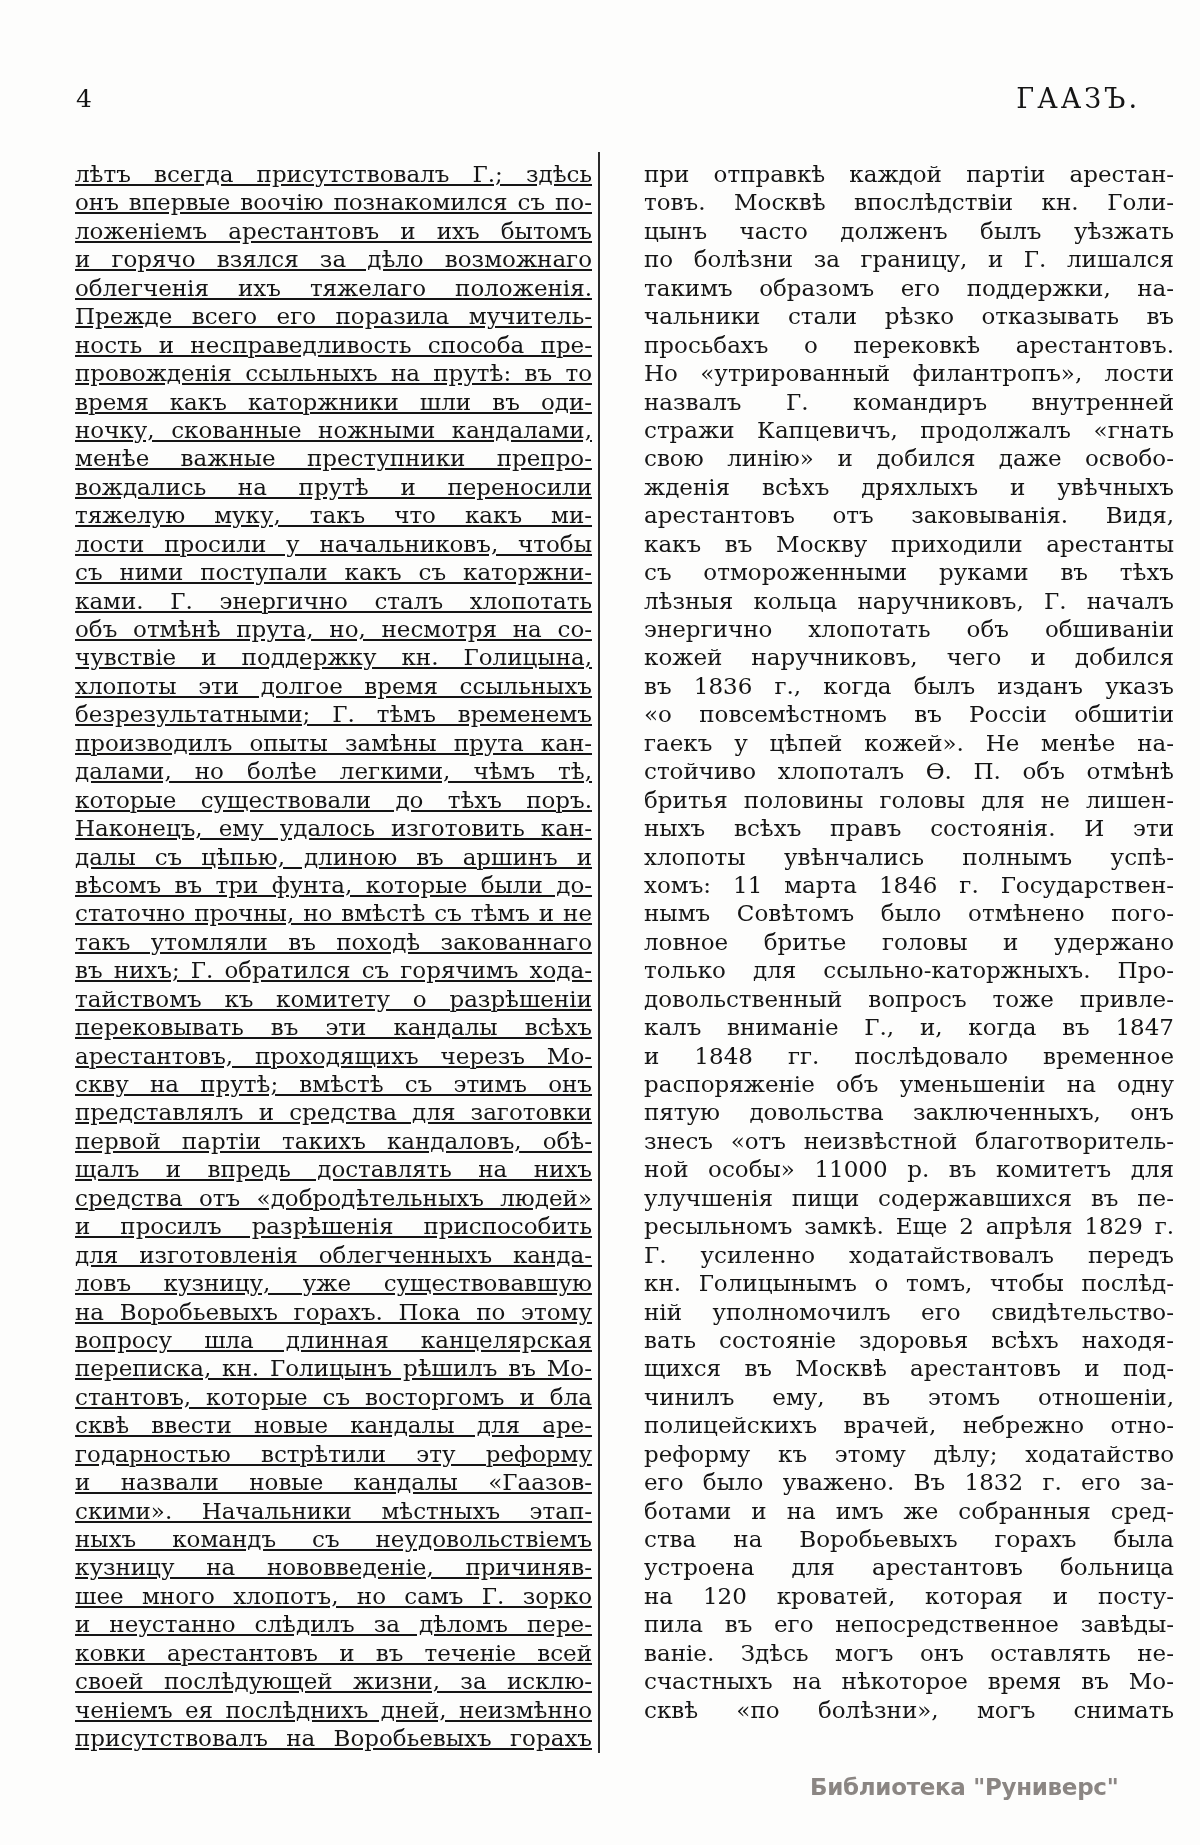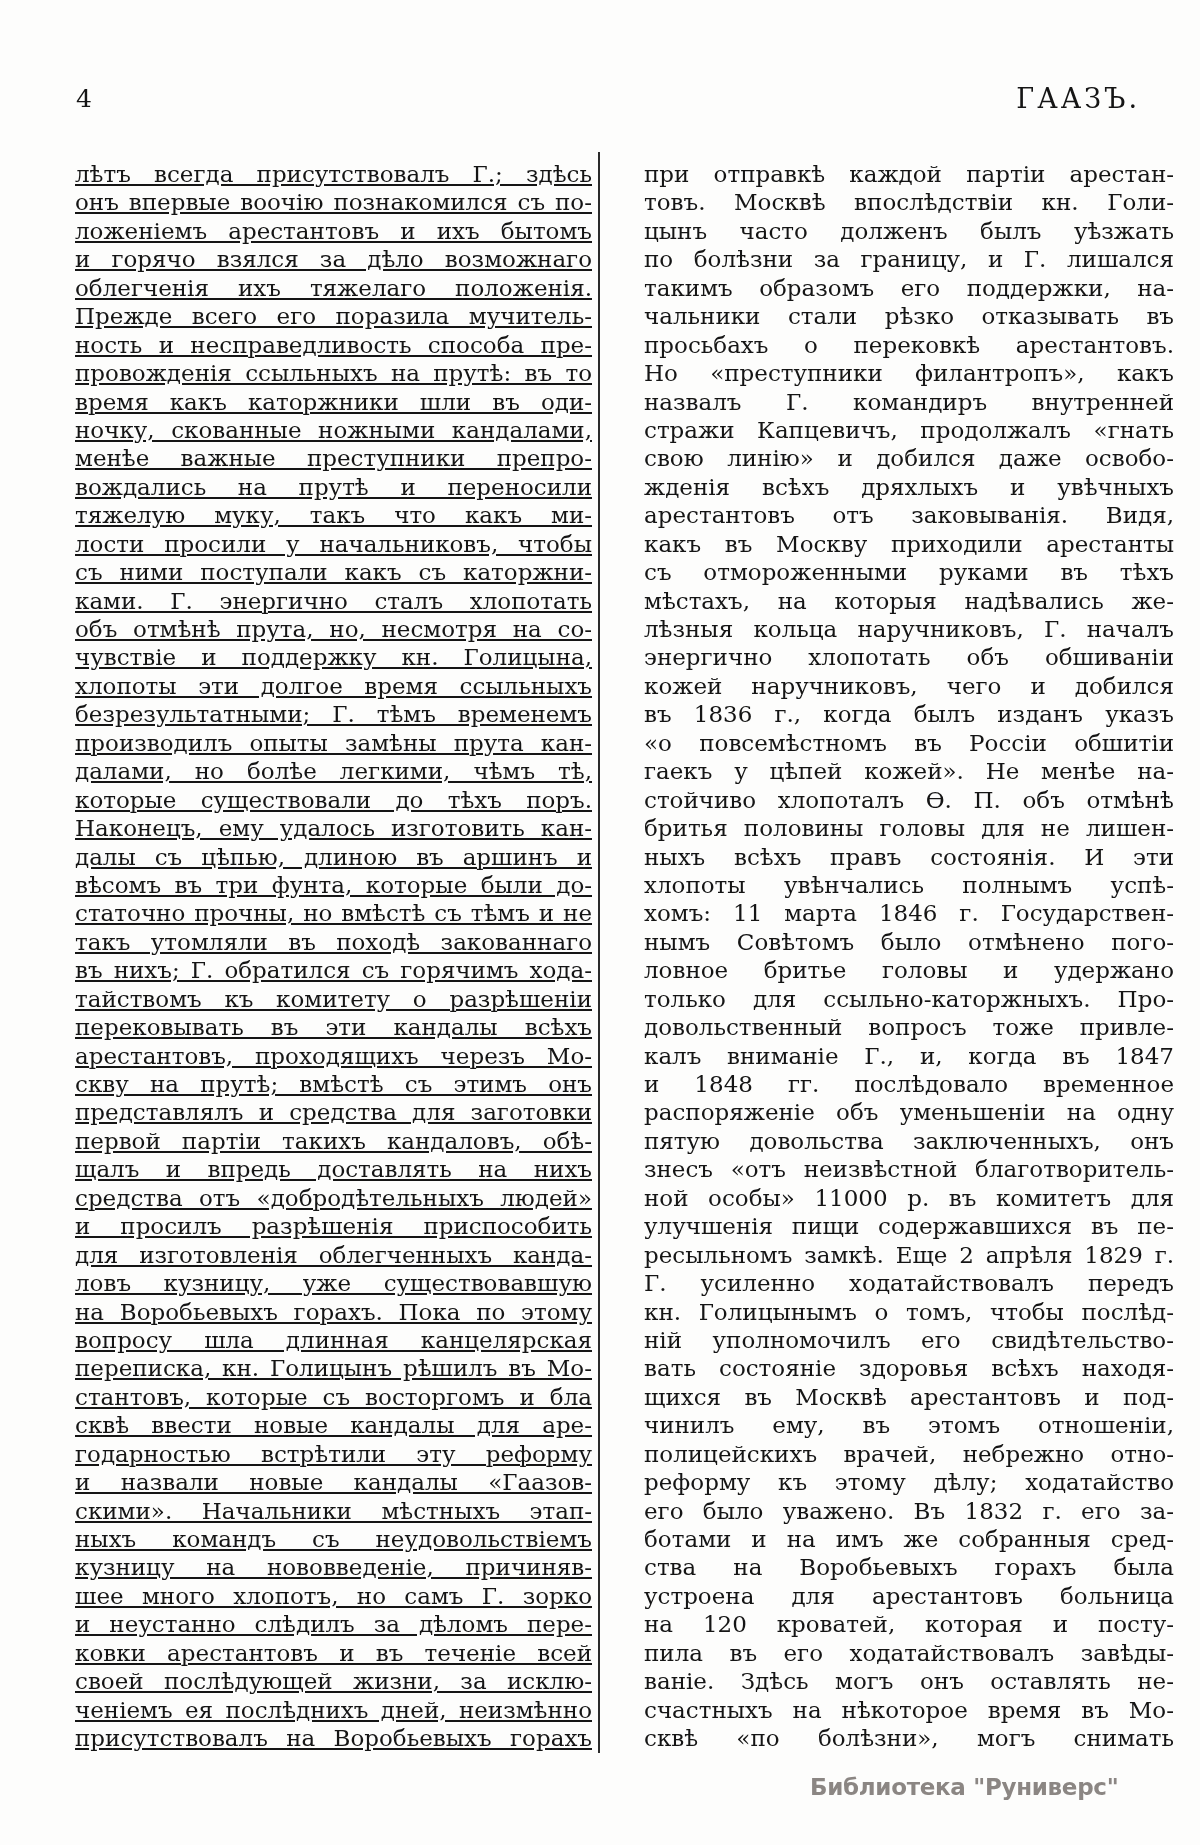--- a/index.html
+++ b/index.html
@@ -138,29 +138,28 @@
   <div class="column-rule" style="background: rgb(43, 43, 43);"></div>
 
   <div class="column right">
       <div class="line">при отправкѣ каждой партіи арестан-</div>
       <div class="line">товъ. Москвѣ впослѣдствіи кн. Голи-</div>
       <div class="line">цынъ часто долженъ былъ уѣзжать</div>
       <div class="line">по болѣзни за границу, и Г. лишался</div>
       <div class="line">такимъ образомъ его поддержки, на-</div>
       <div class="line">чальники стали рѣзко отказывать въ</div>
       <div class="line">просьбахъ о перековкѣ арестантовъ.</div>
-      <div class="line">Но «преступники филантропъ», какъ</div>
+      <div class="line">Но «утрированный филантропъ», лости</div>
       <div class="line">назвалъ Г. командиръ внутренней</div>
       <div class="line">стражи Капцевичъ, продолжалъ «гнать</div>
       <div class="line">свою линію» и добился даже освобо-</div>
       <div class="line">жденія всѣхъ дряхлыхъ и увѣчныхъ</div>
       <div class="line">арестантовъ отъ заковыванія. Видя,</div>
       <div class="line">какъ въ Москву приходили арестанты</div>
       <div class="line">съ отмороженными руками въ тѣхъ</div>
-      <div class="line">мѣстахъ, на которыя надѣвались же-</div>
       <div class="line">лѣзныя кольца наручниковъ, Г. началъ</div>
       <div class="line">энергично хлопотать объ обшиваніи</div>
       <div class="line">кожей наручниковъ, чего и добился</div>
       <div class="line">въ 1836 г., когда былъ изданъ указъ</div>
       <div class="line">«о повсемѣстномъ въ Россіи обшитіи</div>
       <div class="line">гаекъ у цѣпей кожей». Не менѣе на-</div>
       <div class="line">стойчиво хлопоталъ Ѳ. П. объ отмѣнѣ</div>
       <div class="line">бритья половины головы для не лишен-</div>
       <div class="line">ныхъ всѣхъ правъ состоянія. И эти</div>
       <div class="line">хлопоты увѣнчались полнымъ успѣ-</div>
@@ -183,21 +182,21 @@
       <div class="line">вать состояніе здоровья всѣхъ находя-</div>
       <div class="line">щихся въ Москвѣ арестантовъ и под-</div>
       <div class="line">чинилъ ему, въ этомъ отношеніи,</div>
       <div class="line">полицейскихъ врачей, небрежно отно-</div>
       <div class="line">реформу къ этому дѣлу; ходатайство</div>
       <div class="line">его было уважено. Въ 1832 г. его за-</div>
       <div class="line">ботами и на имъ же собранныя сред-</div>
       <div class="line">ства на Воробьевыхъ горахъ была</div>
       <div class="line">устроена для арестантовъ больница</div>
       <div class="line">на 120 кроватей, которая и посту-</div>
-      <div class="line">пила въ его ходатайствовалъ завѣды-</div>
+      <div class="line">пила въ его непосредственное завѣды-</div>
       <div class="line">ваніе. Здѣсь могъ онъ оставлять не-</div>
       <div class="line">счастныхъ на нѣкоторое время въ Мо-</div>
       <div class="line">сквѣ «по болѣзни», могъ снимать</div>
     </div>
 
   <div class="watermark" style="color: rgb(139, 134, 131);">Библиотека "Руниверс"</div>
 
 </div>
 
 </body></html>

